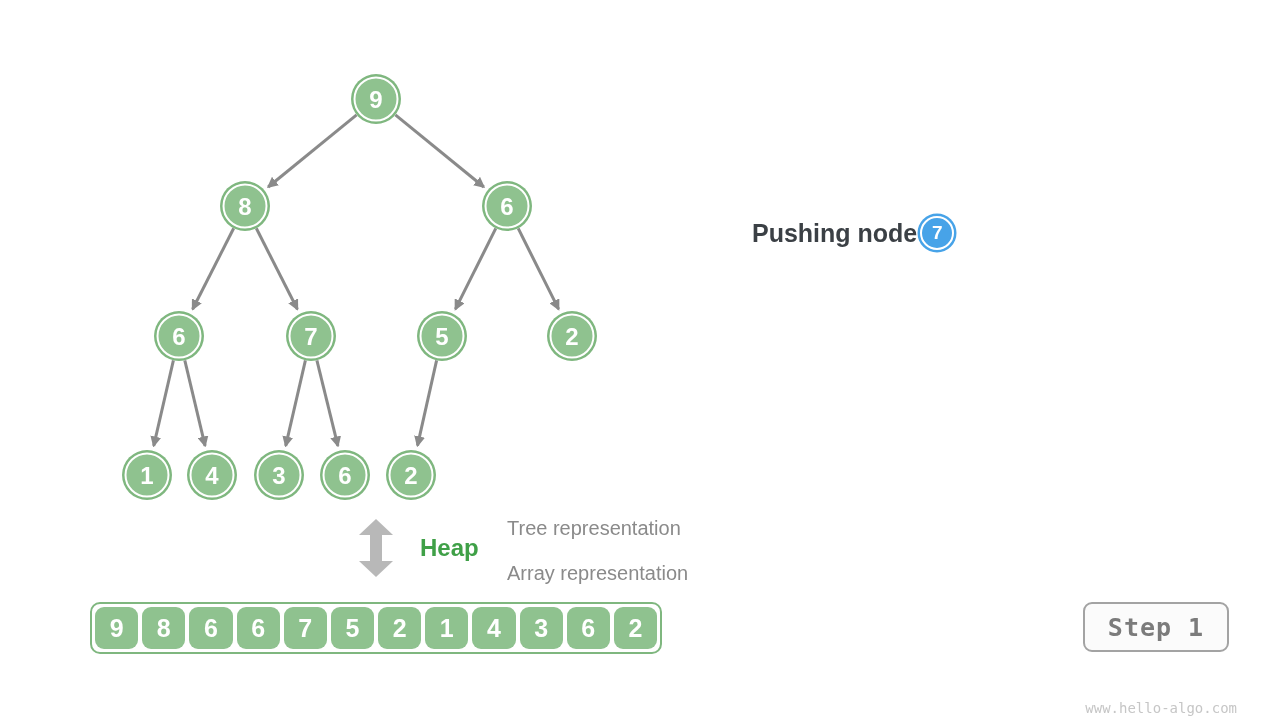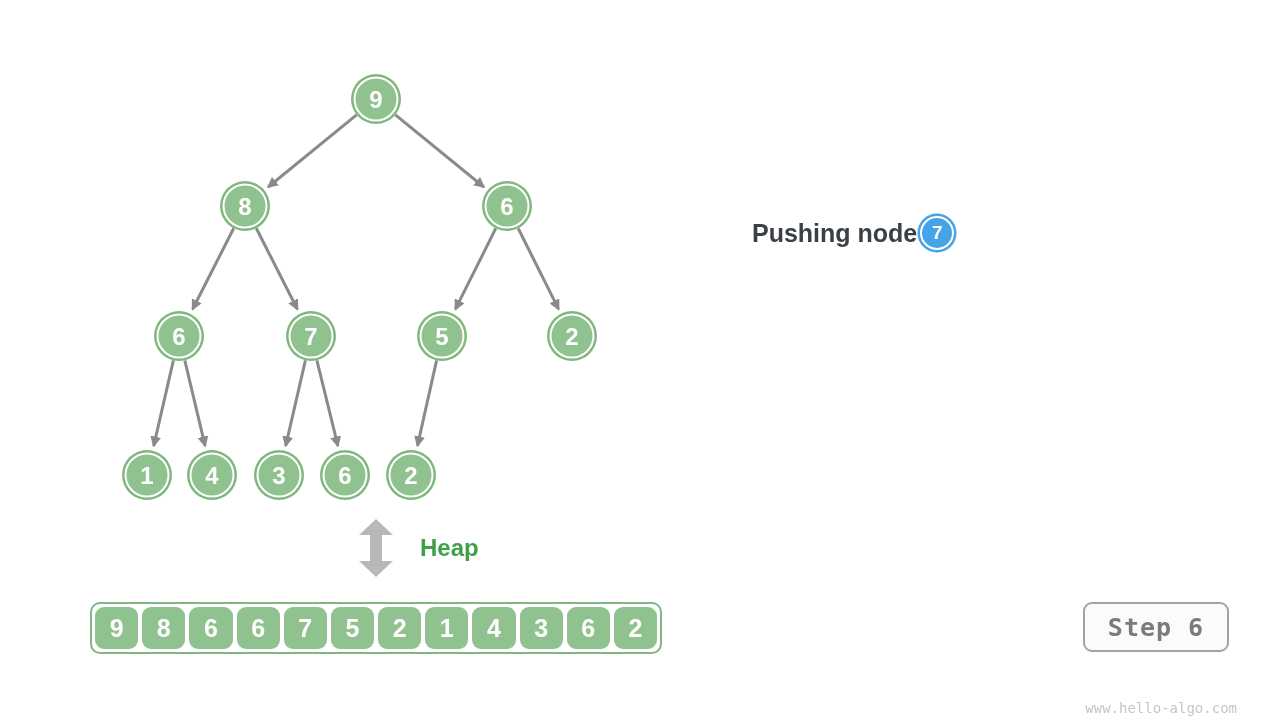--- a/index.html
+++ b/index.html
@@ -122,33 +122,35 @@
     <span class="highlight-node">7</span>
   </div>
 
   <div class="legend-arrow">
     <svg width="34" height="58" viewBox="0 0 34 58">
       <path d="M17,0 L34,16 L23,16 L23,42 L34,42 L17,58 L0,42 L11,42 L11,16 L0,16 Z" fill="#B8B8B8"></path>
     </svg>
   </div>
 
   <div class="heap-label">Heap</div>
+  <div class="rep-label tree-rep">Tree representation</div>
+  <div class="rep-label array-rep">Array representation</div>
 
   <div class="array-box" id="array-box">
       <div class="array-cell">9</div>
       <div class="array-cell">8</div>
       <div class="array-cell">6</div>
       <div class="array-cell">6</div>
       <div class="array-cell">7</div>
       <div class="array-cell">5</div>
       <div class="array-cell">2</div>
       <div class="array-cell">1</div>
       <div class="array-cell">4</div>
       <div class="array-cell">3</div>
       <div class="array-cell">6</div>
       <div class="array-cell">2</div>
     </div>
 
-  <div class="step-badge">Step 6</div>
+  <div class="step-badge">Step 1</div>
 
   <div class="watermark">www.hello-algo.com</div>
 
 </div>
 
 </body></html>

